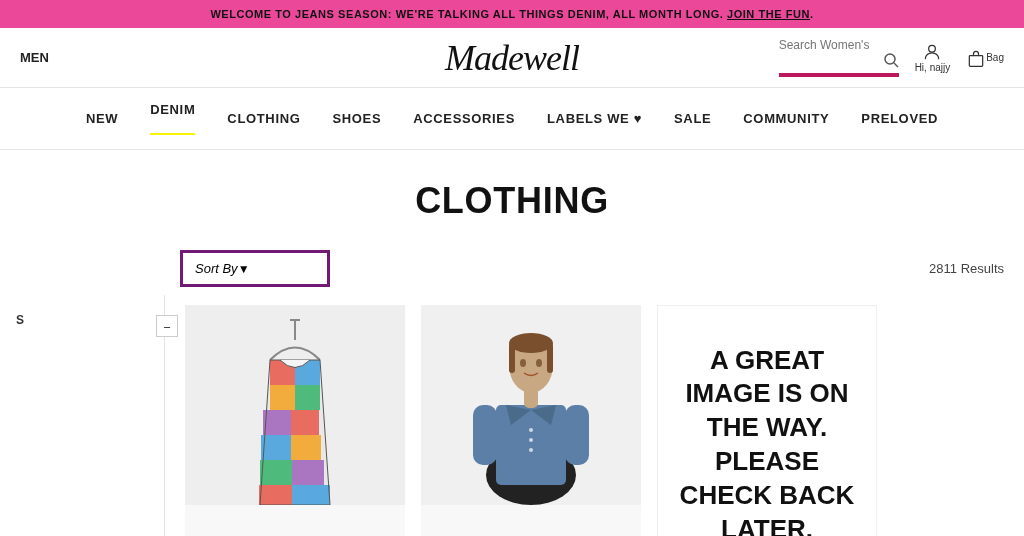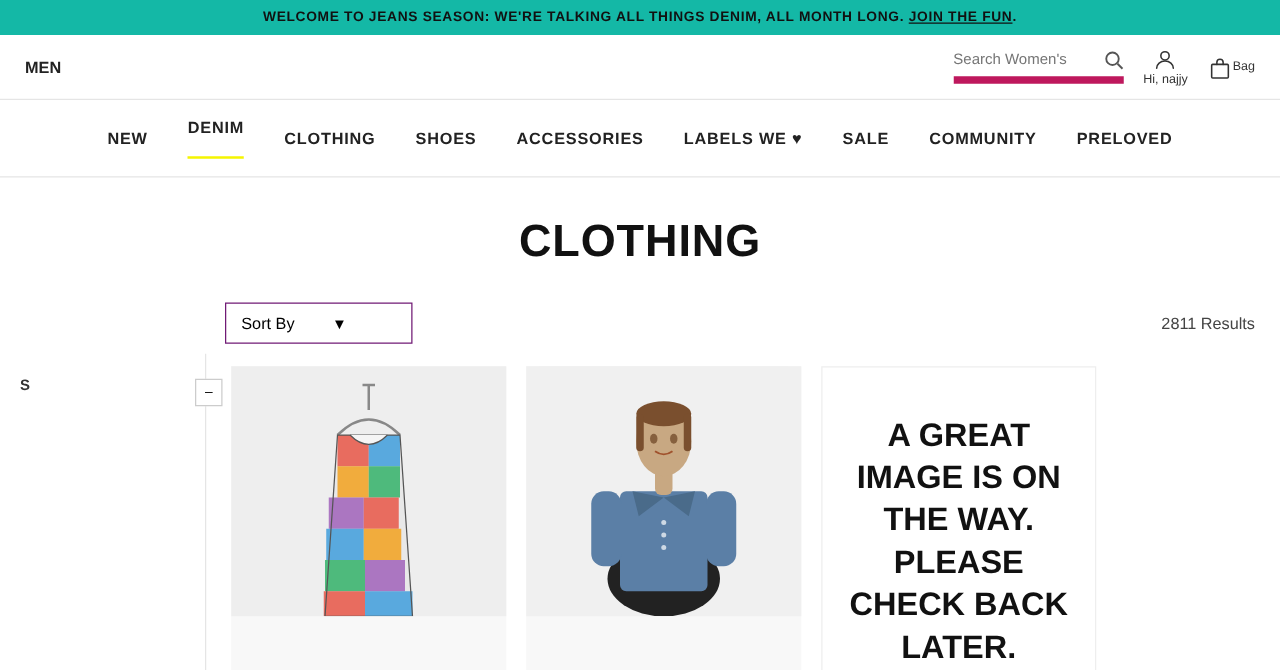--- a/index.html
+++ b/index.html
@@ -1,20 +1,20 @@
 <!DOCTYPE html>
 <html><head>
   <meta charset="utf-8">
   <style>
     * { margin: 0; padding: 0; box-sizing: border-box; }
     body { font-family: 'Arial', sans-serif; background: #fff; width: 1024px; overflow-x: hidden; }
 
     
     .top-banner {
-      background: #14b8a6;
+      background: #ec4899;
       text-align: center;
       padding: 8px 16px;
       font-size: 11px;
       font-weight: 600;
       letter-spacing: 0.05em;
       color: #111;
     }
     .top-banner a {
       text-decoration: underline;
       color: #111;
@@ -47,23 +47,24 @@
       font-weight: 400;
       letter-spacing: -1px;
     }
     .header-right {
       display: flex;
       align-items: center;
       gap: 16px;
     }
     .search-area {
       display: flex;
-      align-items: flex-start;
-      border-bottom: 6px solid #be185d;
+      align-items: flex-end;
+      border-bottom: 4px solid #be185d;
       padding-bottom: 2px;
+      flex-direction: column;
     }
     .search-area input {
       border: none;
       outline: none;
       font-size: 12px;
       color: #999;
       width: 120px;
       background: transparent;
     }
     .search-icon {
@@ -138,26 +139,26 @@
     
     .toolbar {
       display: flex;
       align-items: center;
       justify-content: space-between;
       padding: 8px 20px 8px 180px;
     }
     .sort-select {
       display: flex;
       align-items: center;
-      border: 1px solid #701a75;
+      border: 3px solid #701a75;
       padding: 8px 12px;
       font-size: 13px;
       cursor: pointer;
-      gap: 30px;
       min-width: 150px;
+      font-style: italic;
     }
     .sort-chevron {
       font-size: 12px;
     }
     .results-count {
       font-size: 13px;
       color: #444;
     }
 
     
@@ -241,20 +242,23 @@
     }
   </style>
 </head>
 <body>
 
 <div class="top-banner"><span>WELCOME TO JEANS SEASON: WE'RE TALKING ALL THINGS DENIM, ALL MONTH LONG. </span><a href="#" style="text-decoration:underline;color:#111;font-weight:700;">JOIN THE FUN</a><span>.</span></div>
 
 <div class="header">
   <div class="header-left">MEN</div>
 
+  <div class="header-logo">
+    <span>Madewell</span>
+  </div>
 
   <div class="header-right">
     <div class="search-area">
       <input type="text" placeholder="Search Women's" style="">
       <span class="search-icon">
         <svg width="16" height="16" viewBox="0 0 16 16" fill="none" xmlns="http://www.w3.org/2000/svg">
           <circle cx="7" cy="7" r="5" stroke="#555" stroke-width="1.5"></circle>
           <line x1="11" y1="11" x2="15" y2="15" stroke="#555" stroke-width="1.5"></line>
         </svg>
       </span>

